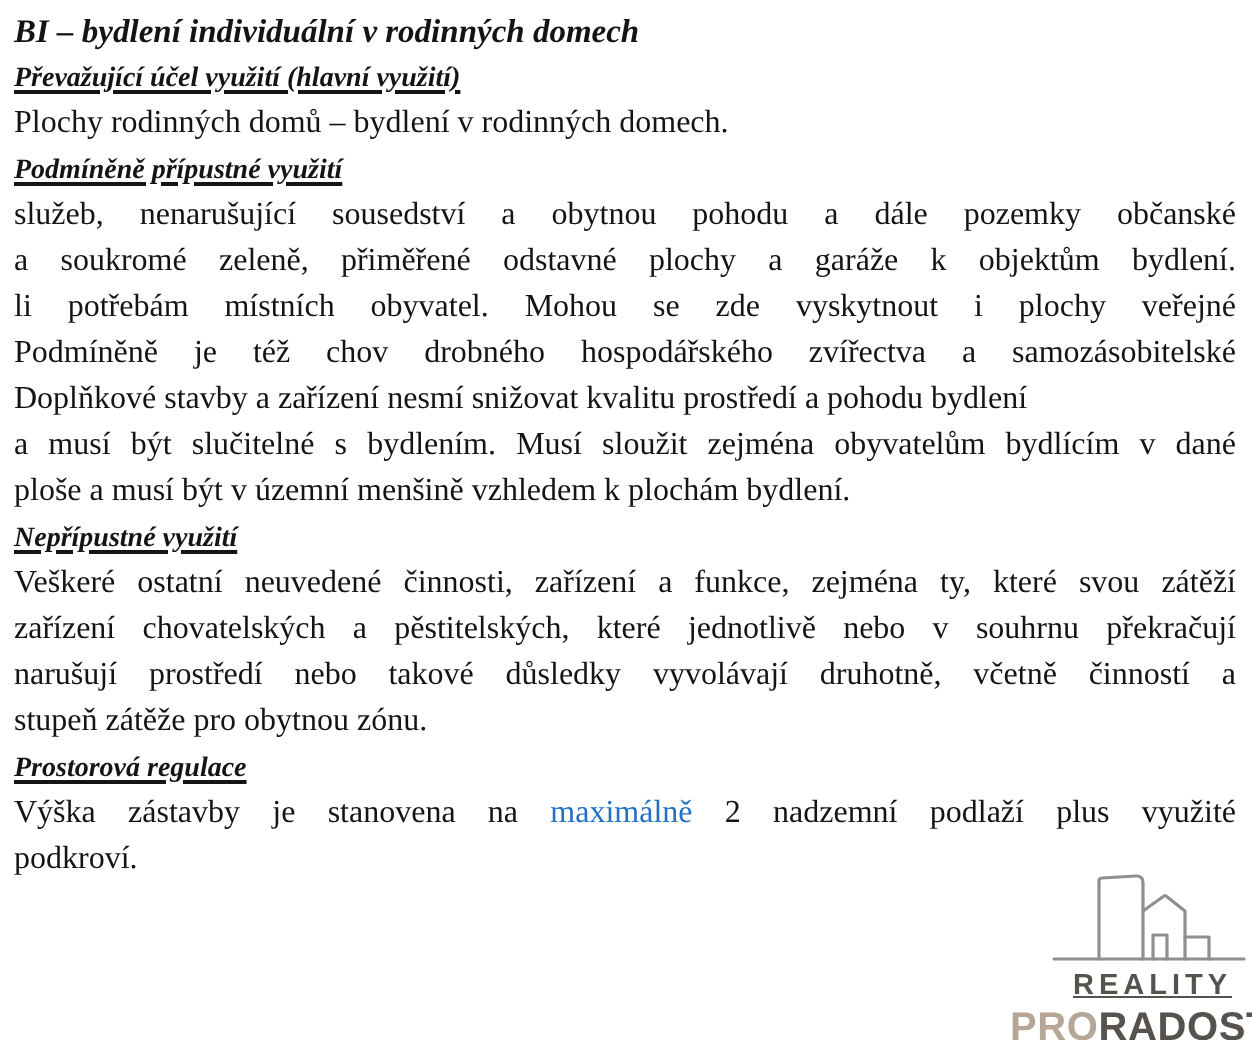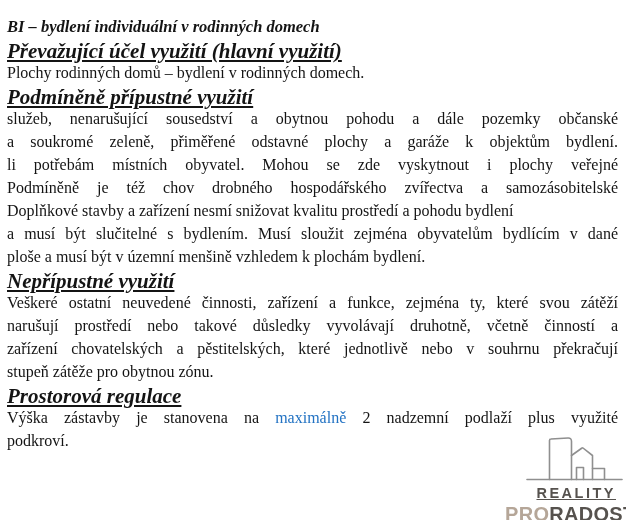--- a/index.html
+++ b/index.html
@@ -11,32 +11,31 @@
     position:relative;
     font-family:"Liberation Serif", serif;
     color:#141414;
   }
   .doc {
     position:relative;
     z-index:1;
     padding:4px 8px 0 7px;
     font-size:16px;
     line-height:23px;
-    margin-top:11px;
   }
   .title {
     font-weight:bold;
     font-style:italic;
     font-size:16.5px;
     line-height:23px;
   }
   .heading {
     font-weight:bold;
     font-style:italic;
-    font-size:21px;
+    font-size:14px;
     line-height:20px;
     margin-top:3px;
     text-decoration:underline;
     text-decoration-thickness:1.5px;
     text-underline-offset:2px;
     font-family:Liberation Serif, serif;
   }
   .line {
     line-height:23px;
     white-space:normal;
@@ -116,22 +115,22 @@
         <div class="line just"><span>a soukromé zeleně, přiměřené odstavné plochy a garáže k objektům bydlení.</span></div>
         <div class="line just"><span>li potřebám místních obyvatel. Mohou se zde vyskytnout i plochy veřejné</span></div>
         <div class="line just"><span>Podmíněně je též chov drobného hospodářského zvířectva a samozásobitelské</span></div>
         <div class="line"><span>Doplňkové stavby a zařízení nesmí snižovat kvalitu prostředí a pohodu bydlení</span></div>
         <div class="line just"><span>a musí být slučitelné s bydlením. Musí sloužit zejména obyvatelům bydlícím v dané</span></div>
         <div class="line"><span>ploše a musí být v územní menšině vzhledem k plochám bydlení.</span></div>
       </div>
       <div>
         <div class="heading">Nepřípustné využití</div>
         <div class="line just"><span>Veškeré ostatní neuvedené činnosti, zařízení a funkce, zejména ty, které svou zátěží</span></div>
+        <div class="line just"><span>zařízení chovatelských a pěstitelských, které jednotlivě nebo v souhrnu překračují</span></div>
         <div class="line just"><span>narušují prostředí nebo takové důsledky vyvolávají druhotně, včetně činností a</span></div>
-        <div class="line just"><span>zařízení chovatelských a pěstitelských, které jednotlivě nebo v souhrnu překračují</span></div>
         <div class="line"><span>stupeň zátěže pro obytnou zónu.</span></div>
       </div>
       <div>
         <div class="heading">Prostorová regulace</div>
         <div class="line just"><span>Výška zástavby je stanovena na </span><span class="accent">maximálně</span><span> 2 nadzemní podlaží plus využité</span></div>
         <div class="line"><span>podkroví.</span></div>
       </div>
     </div>
 </div>
 

